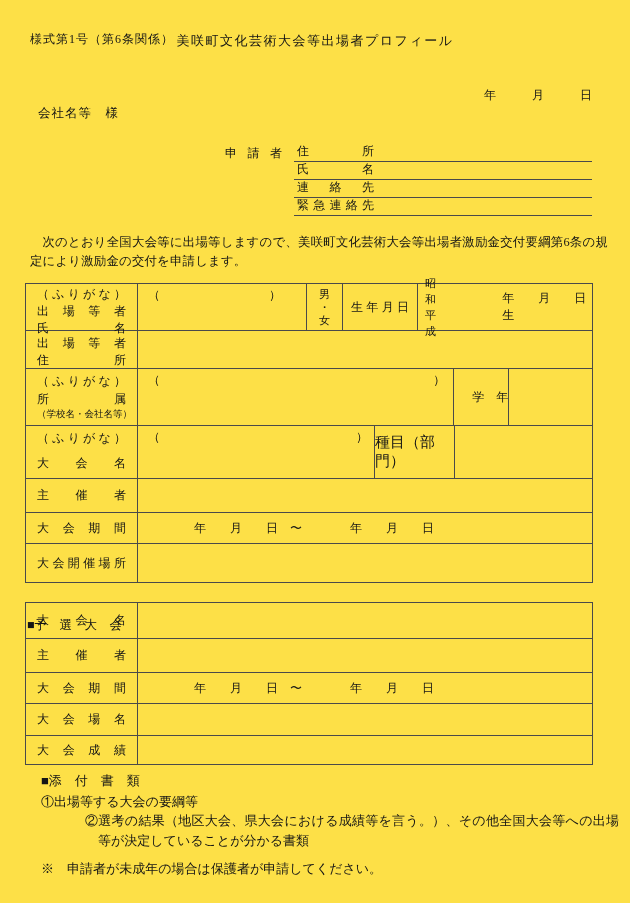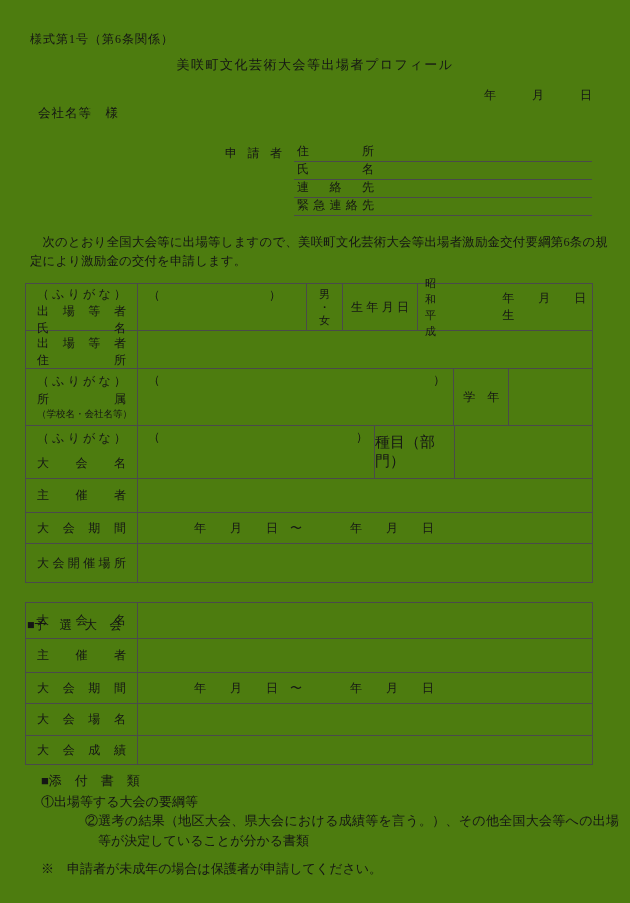--- a/index.html
+++ b/index.html
@@ -1,26 +1,26 @@
 <!DOCTYPE html>
 <html><head>
 <meta charset="utf-8">
 <style>
   * { margin:0; padding:0; box-sizing:border-box; }
   html,body { background:#e8e8e8; }
   .page {
-    position:relative; width:630px; height:903px; background:#4d7c0f;
+    position:relative; width:630px; height:903px; background:#fde047;
     font-family:"Liberation Serif","DejaVu Serif",serif; color:#151515;
     margin:0 auto; overflow:hidden;
   }
   .abs { position:absolute; }
 
   
   .form-number { left:30px; top:31px; font-size:12px; letter-spacing:1px; }
-  .doc-title  { left:0; top:56px; width:630px; text-align:center; font-size:13px; letter-spacing:1.5px; }
+  .doc-title  { left:0; top:32px; width:630px; text-align:center; font-size:13px; letter-spacing:1.5px; }
   .date-line  { right:38px; top:87px; font-size:12px; }
   .addressee  { left:38px; top:105px; font-size:12.5px; letter-spacing:1px; }
 
   
   .applicant { left:225px; top:144px; display:flex; }
   .applicant-label { width:57px; font-size:12px; margin-top:1px; }
   .applicant-fields { margin-left:12px; width:298px; }
   .app-field { height:18px; border-bottom:1px solid #4a4a4a; display:flex; align-items:flex-end; }
   .app-field-label { width:80px; font-size:12px; padding-left:3px; padding-bottom:1px; }
 
@@ -44,21 +44,21 @@
   .gender-cell { width:36px; display:flex; flex-direction:column; justify-content:center;
                  align-items:center; font-size:11px; line-height:13px; }
   .birthlabel-cell { width:75px; display:flex; align-items:center; }
   .birthlabel-cell .jchars { width:100%; padding:0 8px; font-size:12px; }
   .era-cell { flex:1; display:flex; align-items:center; font-size:12px;gap:16px; }
   .era-col { display:flex; flex-direction:column; justify-content:center; font-size:11px;
              line-height:16px; padding-left:7px; }
   .birth-suffix { margin-left:43px;font-family:Liberation Mono, monospace; }
 
   .fill-cell { flex:1; }
-  .grade-cell { width:55px; display:flex; align-items:center; justify-content:center; font-size:12px; }
+  .grade-cell { width:55px; display:flex; align-items:center; justify-content:flex-end; font-size:12px; }
   .category-cell { width:80px; display:flex; align-items:center; justify-content:center; font-size:15px; }
   .aff-empty { width:83px; }
   .event-empty { flex:1; }
   .period-cell { flex:1; display:flex; align-items:center; font-size:12px; padding-left:56px;text-align:center; }
 
   .section-heading { left:27px; font-size:12.5px; }
   .heading-prelim { top:617px; }
 
   
   .attachments { left:41px; top:771px; width:578px; font-size:13px; line-height:19.5px; }

